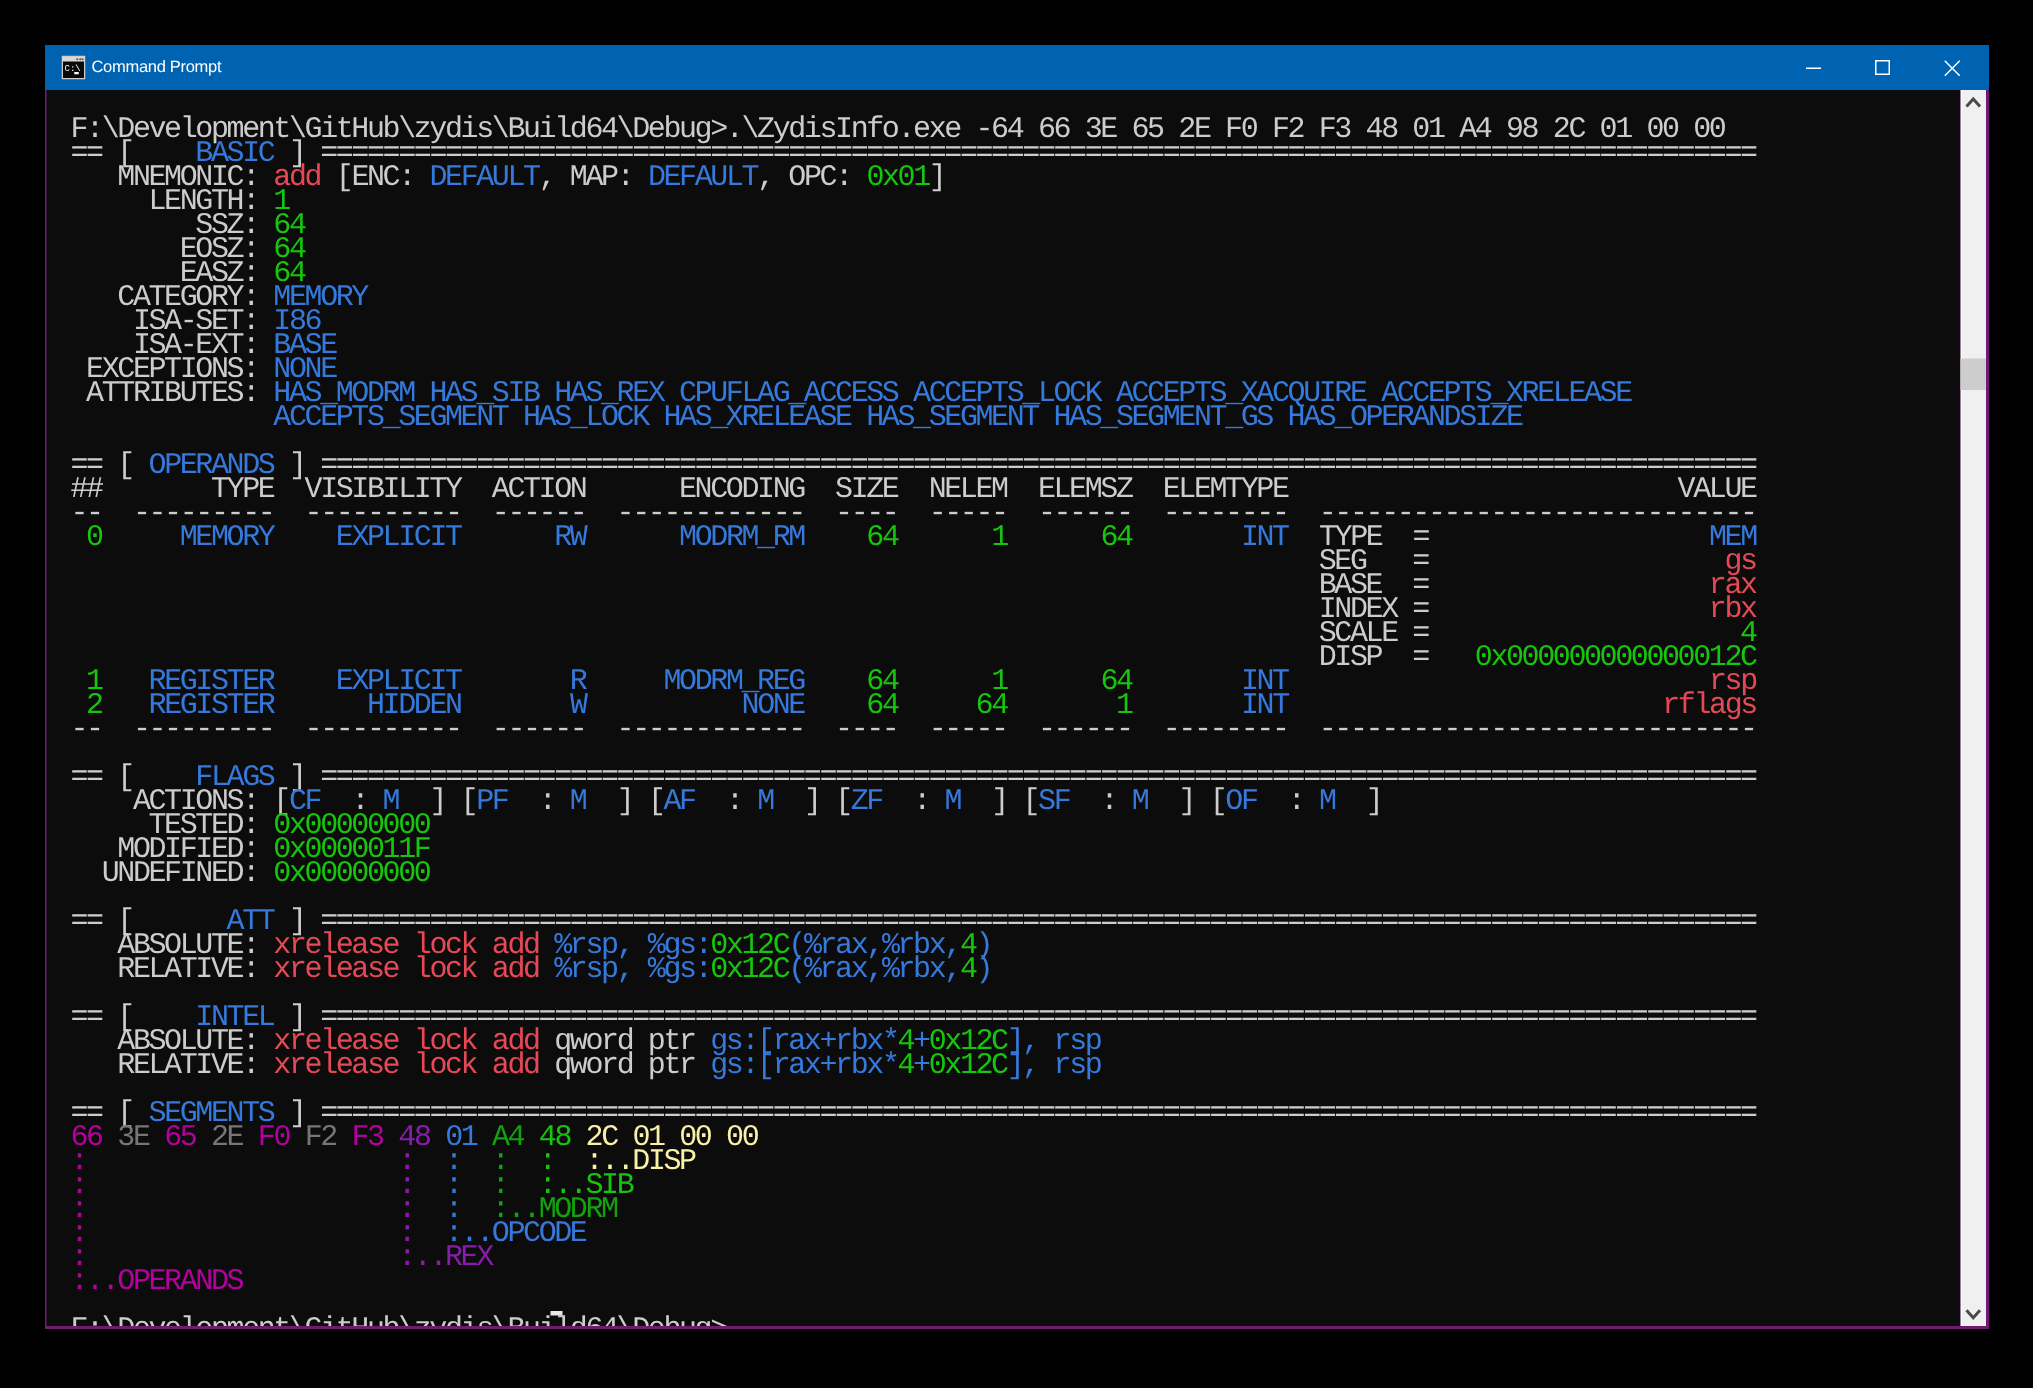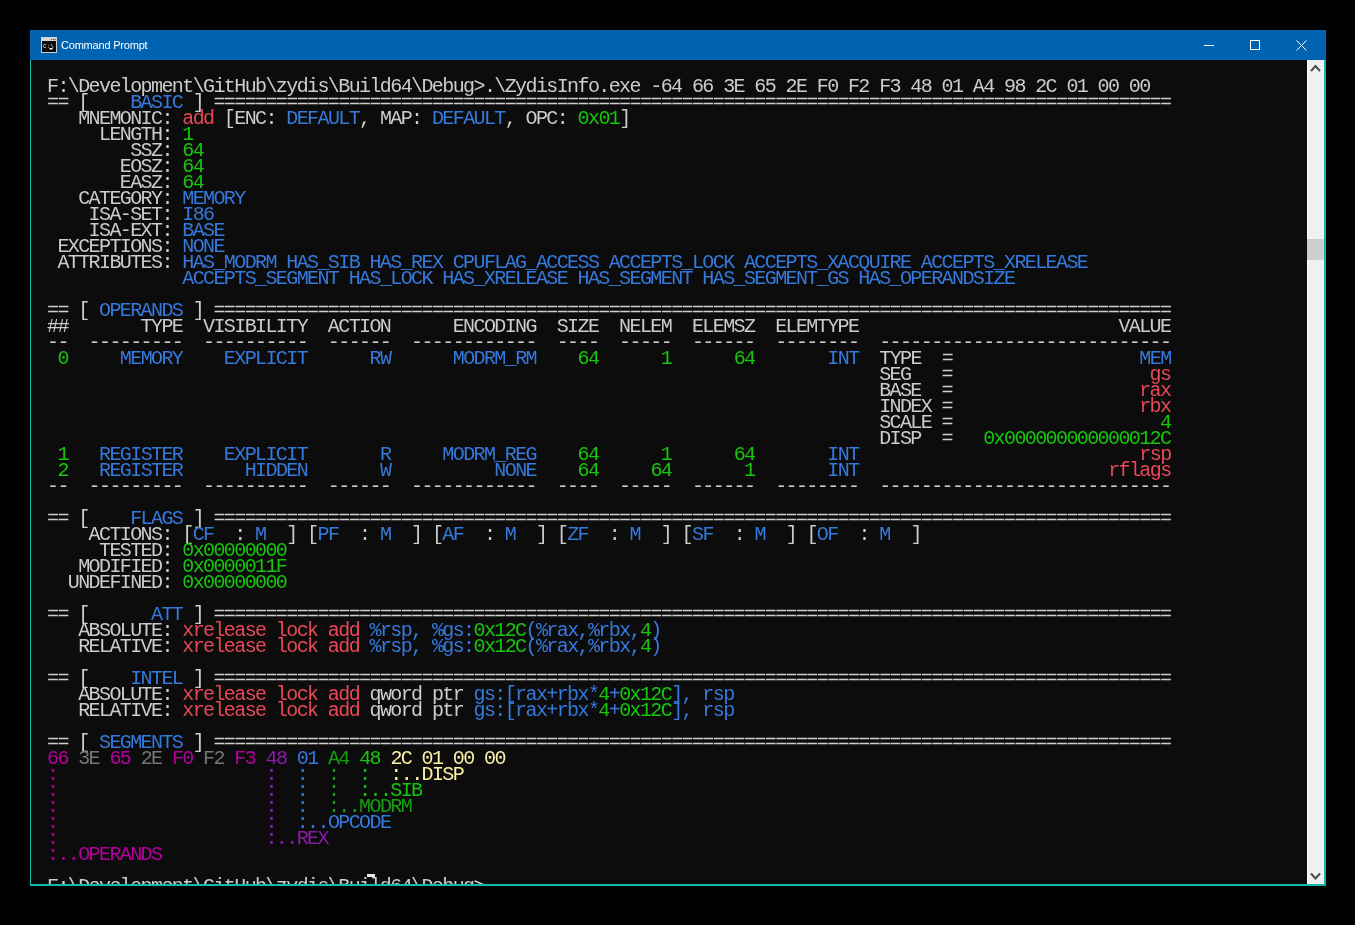--- a/index.html
+++ b/index.html
@@ -1,14 +1,14 @@
 <!DOCTYPE html>
 <html><head><meta charset="utf-8"><style>
 html,body{margin:0;padding:0;background:#000;width:1355px;height:925px;overflow:hidden}
-#win{position:absolute;left:30px;top:30px;width:1296px;height:856px;background:#14b8a6}
+#win{position:absolute;left:30px;top:30px;width:1296px;height:856px;background:#701a75}
 #tb{position:absolute;left:0;top:0;width:100%;height:30px;background:#0063B1}
 #title{position:absolute;left:31px;top:0;line-height:30px;font-family:"Liberation Sans",sans-serif;font-size:11px;letter-spacing:-0.2px;color:#fff}
 #client{position:absolute;left:1px;top:30px;width:1276px;height:824px;background:#0C0C0C;overflow:hidden}
 pre{margin:16px;padding:3px 0 0 0;font-family:"Liberation Mono",monospace;font-size:20px;line-height:16px;letter-spacing:-1.6px;color:#CCCCCC;font-weight:400}
 .b{color:#3579DC}.g{color:#16C60C}.d{color:#13A10E}.r{color:#E74856}.m{color:#B4009E}.n{color:#8B1BAD}.y{color:#F9F1A5}.x{color:#767676}
 #sb{position:absolute;right:2px;top:30px;width:17px;height:824px;background:#F0F0F0;box-shadow:inset 1px 0 0 #fbfbfb}
 #thumb{position:absolute;left:0;top:179px;width:17px;height:21px;background:#CDCDCD}
 #cur{position:absolute;left:336px;top:814px;width:8px;height:3px;background:#E8E8E8}
 svg{display:block}
 </style></head><body>

